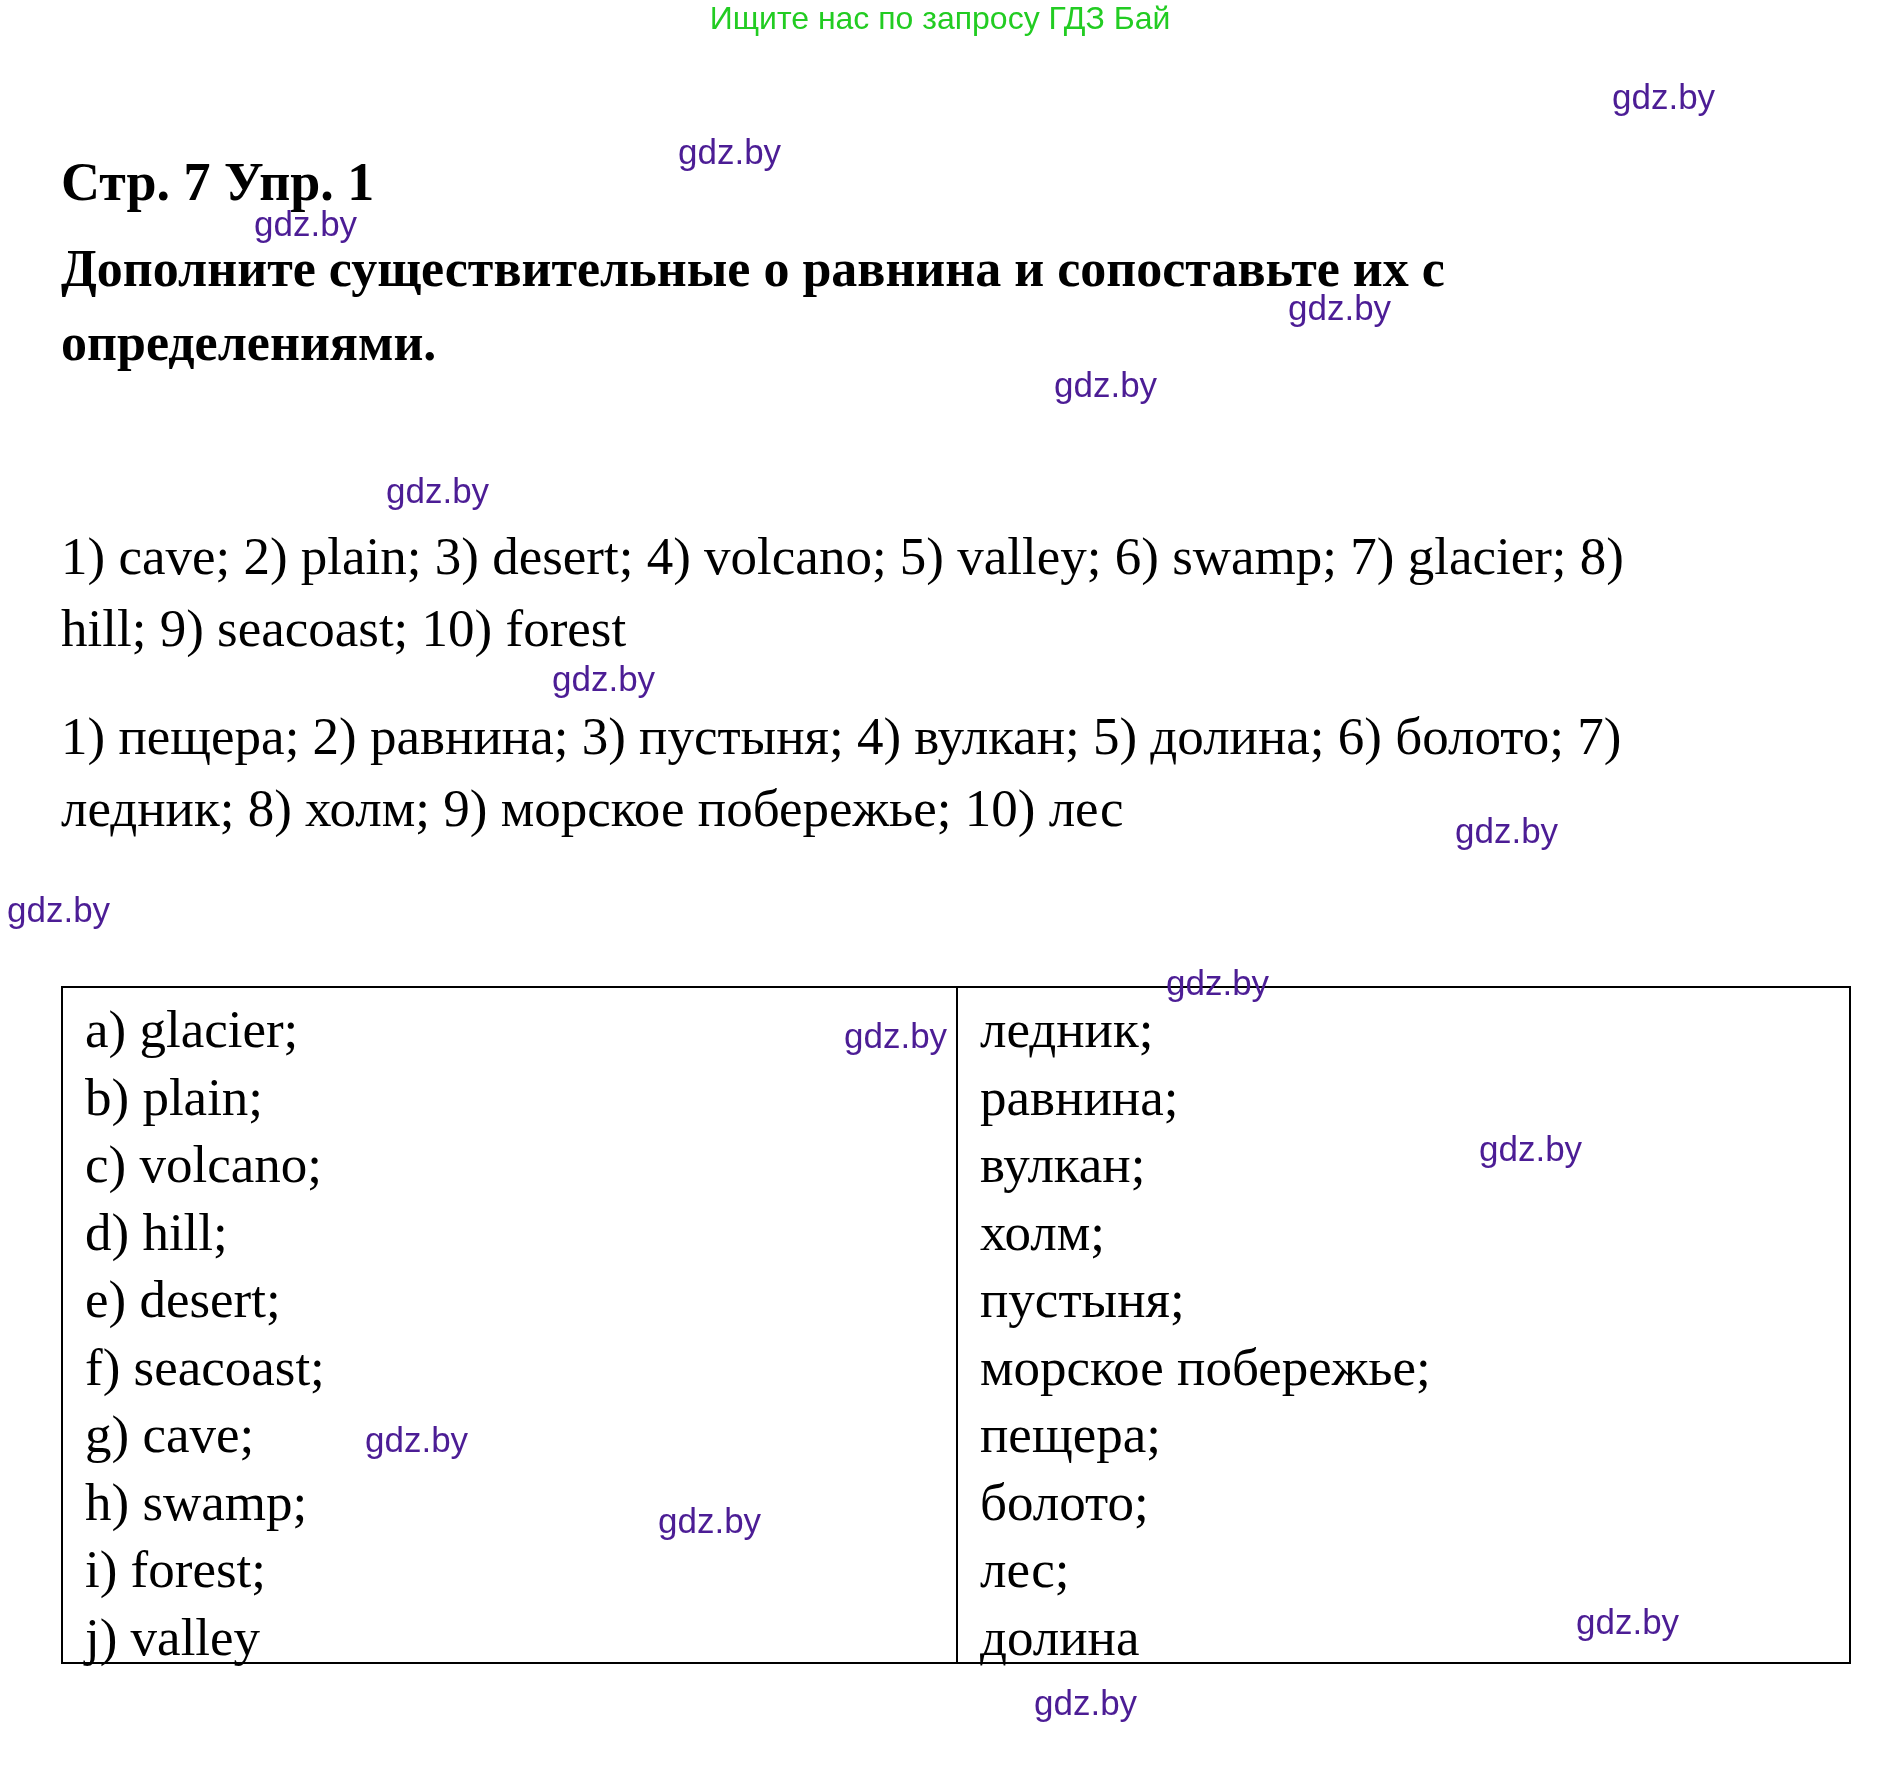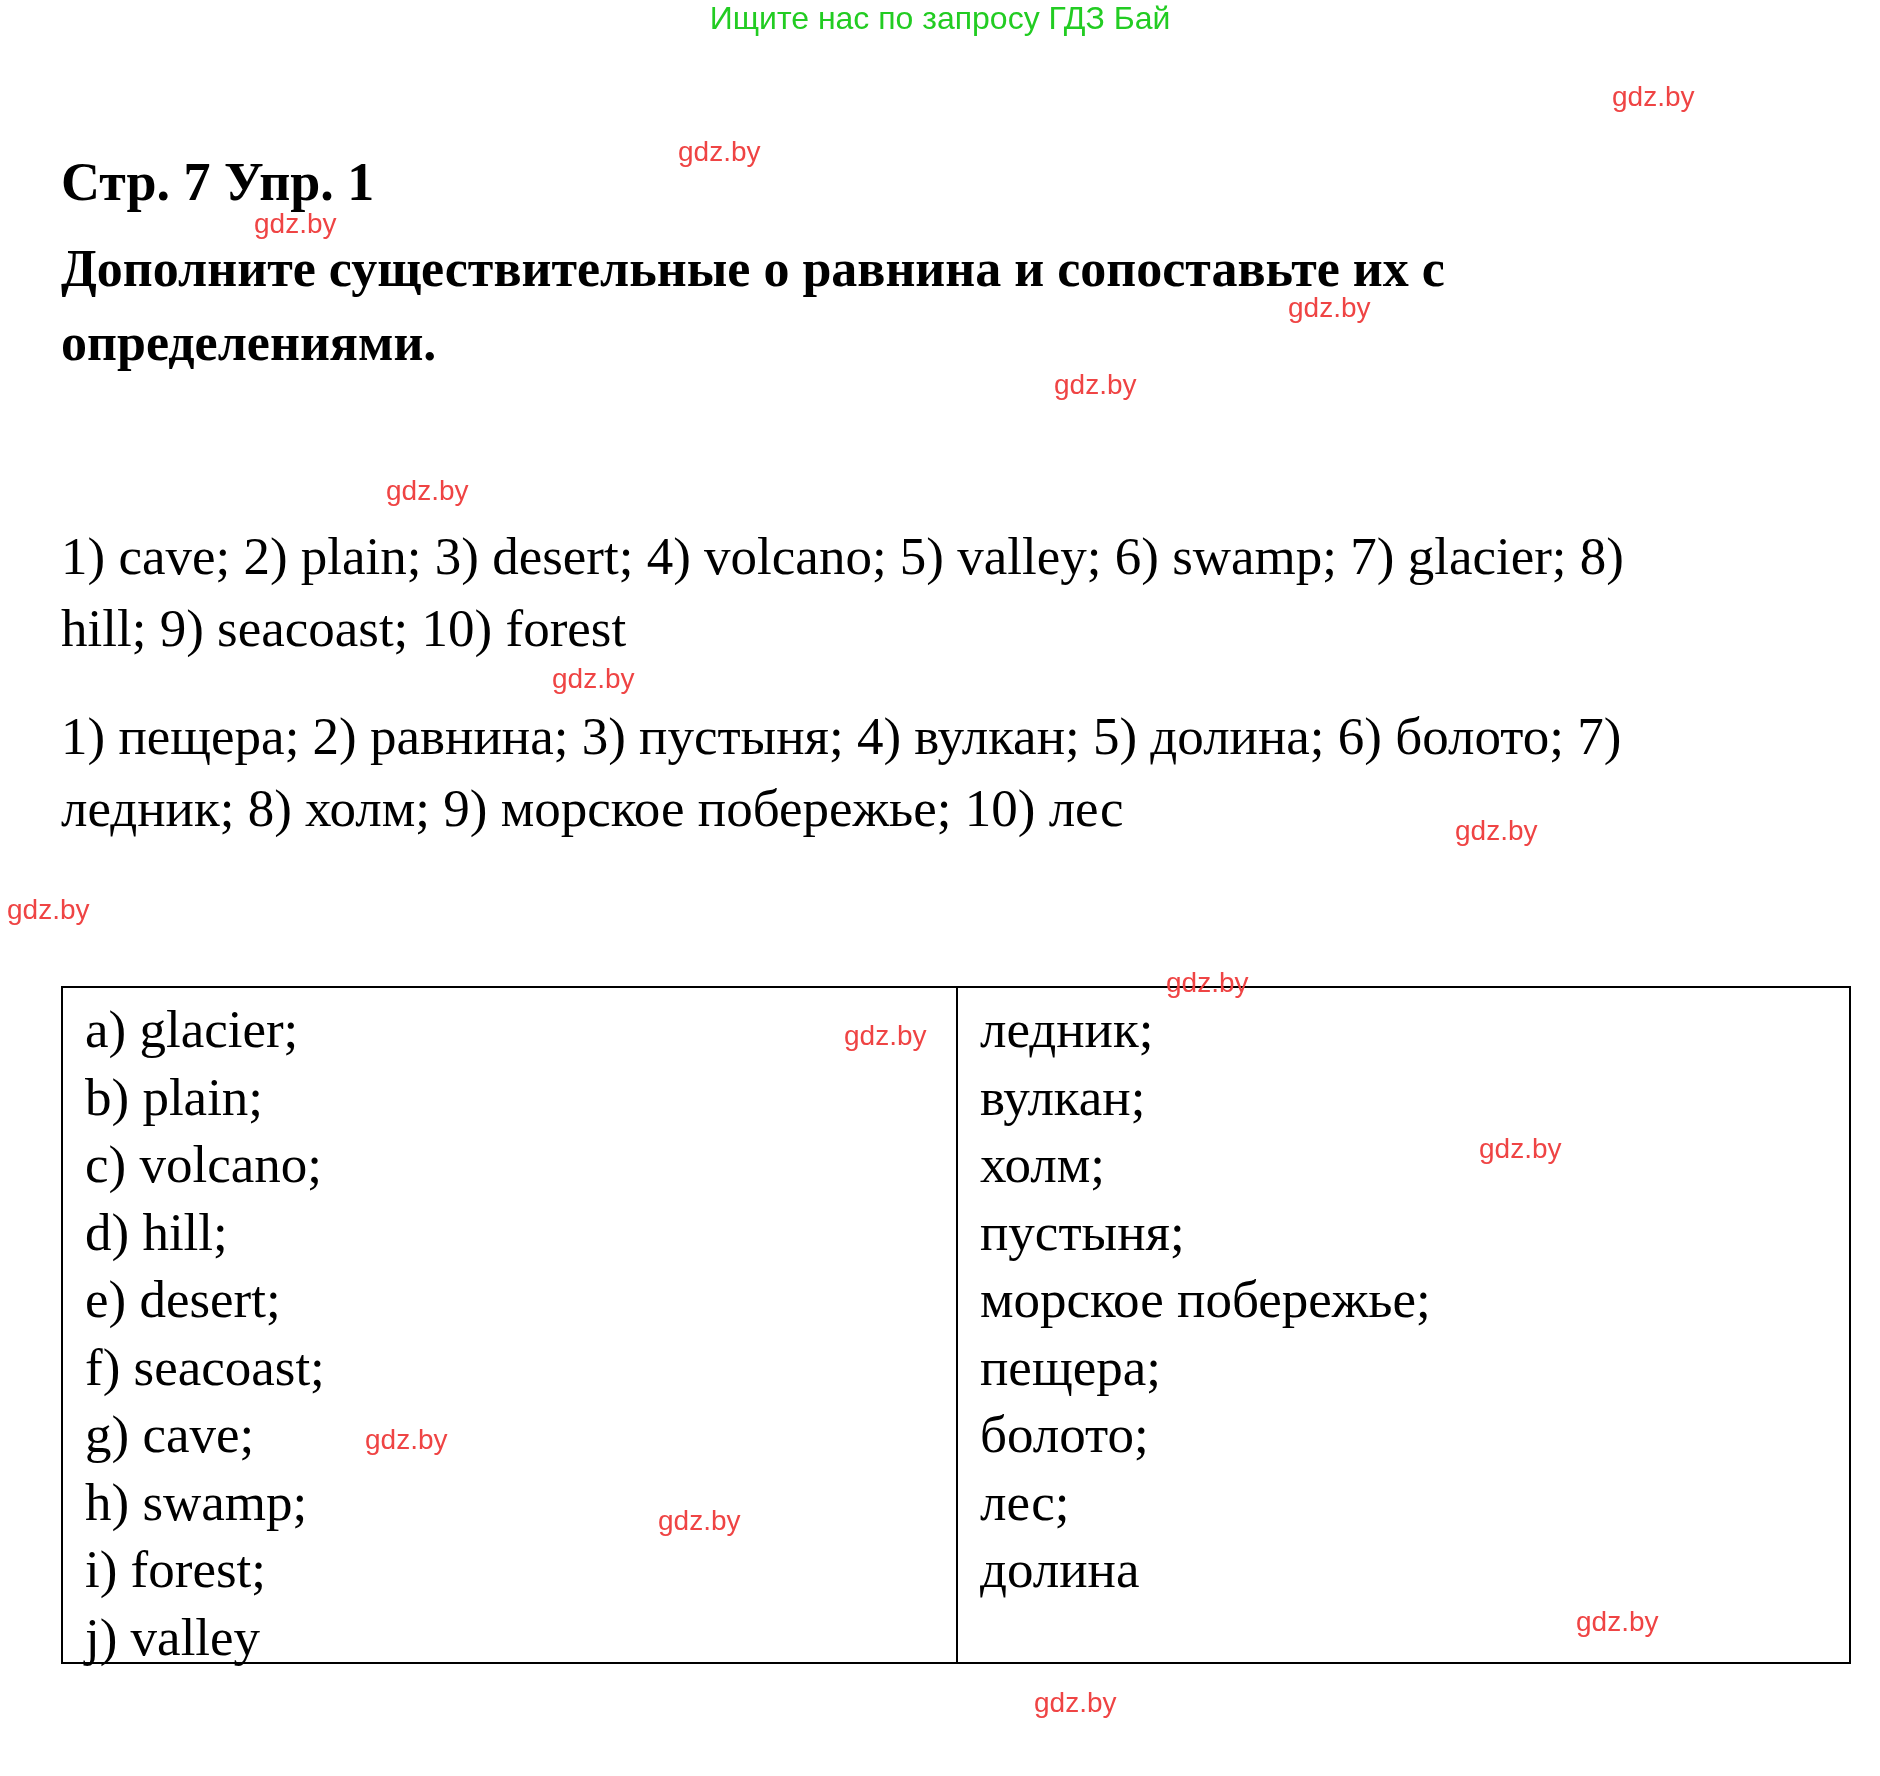--- a/index.html
+++ b/index.html
@@ -3,21 +3,21 @@
 <meta charset="utf-8">
 <style>
   html, body { margin:0; padding:0; background:#ffffff; }
   body { width:1880px; height:1776px; position:relative; overflow:hidden; font-family:"Liberation Serif", serif; color:#000; }
   .banner { position:absolute; left:0; width:1880px; top:0; text-align:center; font-family:"Liberation Sans", sans-serif; font-size:32px; line-height:36px; }
   .title { position:absolute; left:61px; top:128px; font-weight:bold; font-size:54px; line-height:60px; white-space:nowrap;margin-top:24px; }
   .heading { position:absolute; left:61px; top:232px; width:1760px; font-weight:bold; font-size:52px; line-height:74px; }
   .para { position:absolute; left:61px; width:1770px; font-size:53px; line-height:72px; }
   .para.en { top:520px; }
   .para.ru { top:700px; }
-  .wm { position:absolute; font-family:"Liberation Sans", sans-serif; font-size:28px; line-height:30px; color:#ef4444; white-space:nowrap; }
+  .wm { position:absolute; font-family:"Liberation Sans", sans-serif; font-size:35px; line-height:30px; color:#4c1d95; white-space:nowrap; }
   .tbl { position:absolute; left:61px; top:986px; width:1790px; height:678px; border:2px solid #000; box-sizing:border-box; display:flex; }
   .col { height:100%; box-sizing:border-box; padding-top:8px; }
   .col.left { width:895px; border-right:2px solid #000; padding-left:22px; }
   .col.right { flex:1; padding-left:22px; }
   .cell { font-size:53px; line-height:67.5px; height:67.5px; white-space:nowrap; }
   .footer { position:absolute; left:0; width:1880px; top:1752px; text-align:center; font-family:"Liberation Sans", sans-serif; font-size:33px; line-height:36px; white-space:pre; }
 </style>
 </head>
 <body>
 
@@ -50,20 +50,21 @@
     <div class="cell">d) hill;</div>
     <div class="cell">e) desert;</div>
     <div class="cell">f) seacoast;</div>
     <div class="cell">g) cave;</div>
     <div class="cell">h) swamp;</div>
     <div class="cell">i) forest;</div>
     <div class="cell">j) valley</div>
   </div>
   <div class="col right">
     <div class="cell">ледник;</div>
+    <div class="cell">равнина;</div>
     <div class="cell">вулкан;</div>
     <div class="cell">холм;</div>
     <div class="cell">пустыня;</div>
     <div class="cell">морское побережье;</div>
     <div class="cell">пещера;</div>
     <div class="cell">болото;</div>
     <div class="cell">лес;</div>
     <div class="cell">долина</div>
   </div>
 </div>

